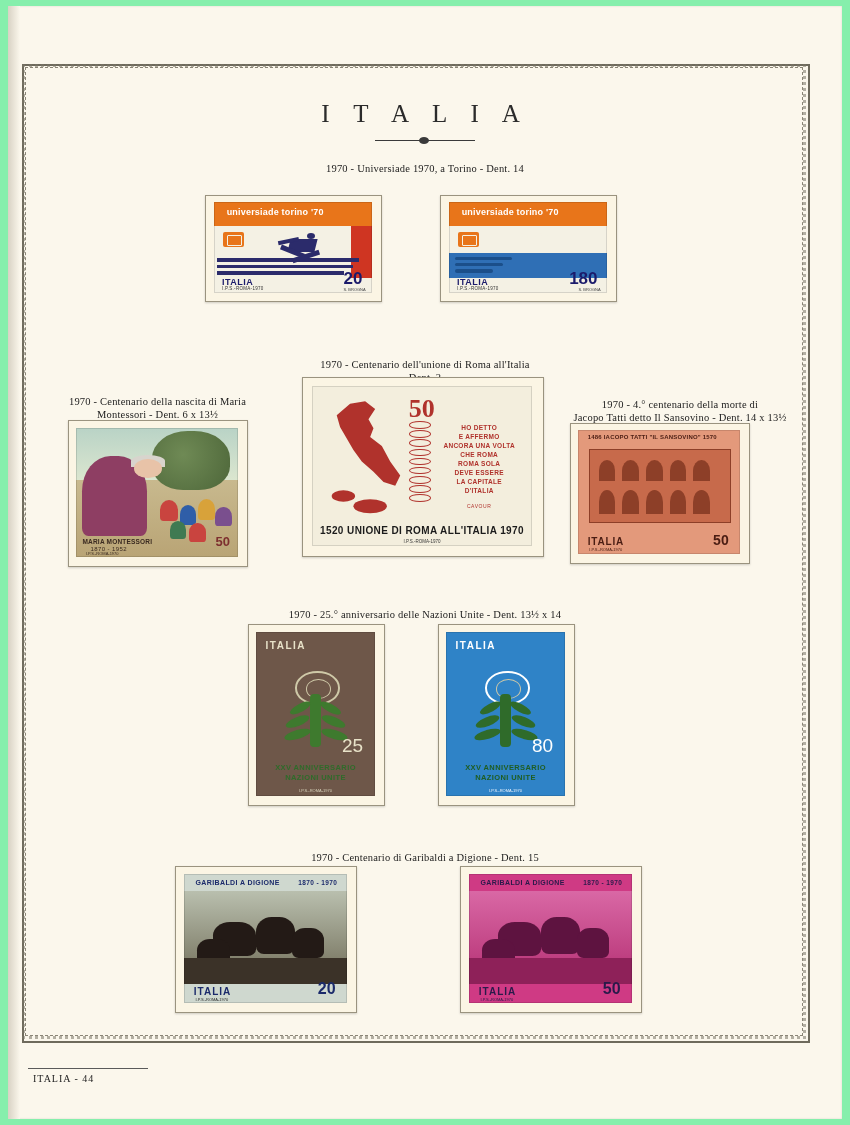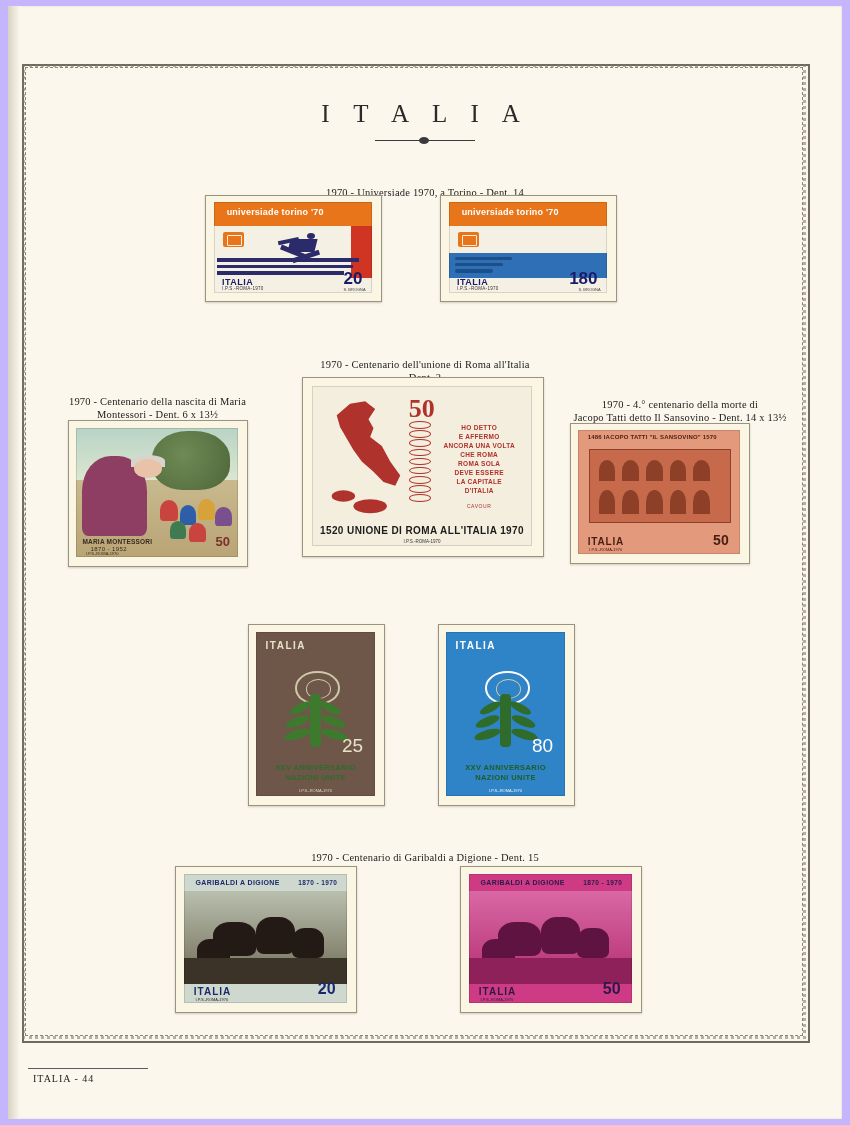--- a/index.html
+++ b/index.html
@@ -4,21 +4,21 @@
 <style>
   html,body{margin:0;padding:0;}
   body{
     width:850px;height:1125px;
     background:#ffffff;
     font-family:"Liberation Serif", serif;
     overflow:hidden;
   }
   .page{
     position:absolute;left:0;top:0;width:850px;height:1125px;
-    background:#c4b5fd;
+    background:#86efac;
   }
   
   .paper{
     position:absolute;left:8px;top:6px;width:834px;height:1113px;
     background:#fbf7ec;
     box-shadow:inset 0 0 2px rgba(0,0,0,.15);
   }
   .leftedge{
     position:absolute;left:8px;top:6px;width:12px;height:1113px;
     background:linear-gradient(to right,#d8d2c4,#fbf7ec);
@@ -211,21 +211,21 @@
   <div class="paper"></div>
   <div class="leftedge"></div>
 
   <div class="frame-outer"></div>
   <div class="dotband"></div>
   <div class="frame-inner"></div>
 
   <div class="title">I T A L I A</div>
   <div class="title-rule"></div>
 
-  <div class="caption" style="left:225px;top:162px;width:400px;margin-top:24px;">1970 - Universiade 1970, a Torino - Dent. 14</div>
+  <div class="caption" style="left:225px;top:162px;width:400px;">1970 - Universiade 1970, a Torino - Dent. 14</div>
 
   <div class="mount" style="left:205px;top:195px;width:175px;height:105px;"></div>
   <div class="stamp uni-stamp" style="left:214px;top:202px;width:158px;height:91px;">
     <div class="uni-top"></div>
     <div class="uni-label">universiade torino '70</div>
     <div class="run-bg"></div>
     <div class="run-red"></div>
     <div class="track">
       <i style="top:62%;width:90%;"></i>
       <i style="top:69%;width:86%;"></i>
@@ -354,20 +354,21 @@
         <i style="left:57%;top:56%;width:12%;height:34%;"></i>
         <i style="left:74%;top:56%;width:12%;height:34%;"></i>
       </div>
     </div>
     <div class="sans-italia">ITALIA</div>
     <div class="sans-val">50</div>
     <div class="sans-ias">I.P.S.-ROMA-1970</div>
     <div class="perf"></div>
   </div>
 
+  <div class="caption" style="left:225px;top:608px;width:400px;">1970 - 25.° anniversario delle Nazioni Unite - Dent. 13½ x 14</div>
 
   <div class="mount" style="left:248px;top:624px;width:135px;height:180px;"></div>
   <div class="stamp" style="left:256px;top:632px;width:119px;height:164px;background:#6e5749;">
     <div class="un-italia" style="color:#e8e2c8;">ITALIA</div>
     <div class="un-emblem"></div>
     <div class="un-tree">
       <i style="left:42%;top:0;width:16%;height:100%;background:#3e7a2e;border-radius:4px;"></i>
       <i style="left:10%;top:18%;width:34%;height:16%;transform:rotate(-28deg);"></i>
       <i style="left:56%;top:18%;width:34%;height:16%;transform:rotate(28deg);"></i>
       <i style="left:4%;top:44%;width:38%;height:17%;transform:rotate(-22deg);"></i>

